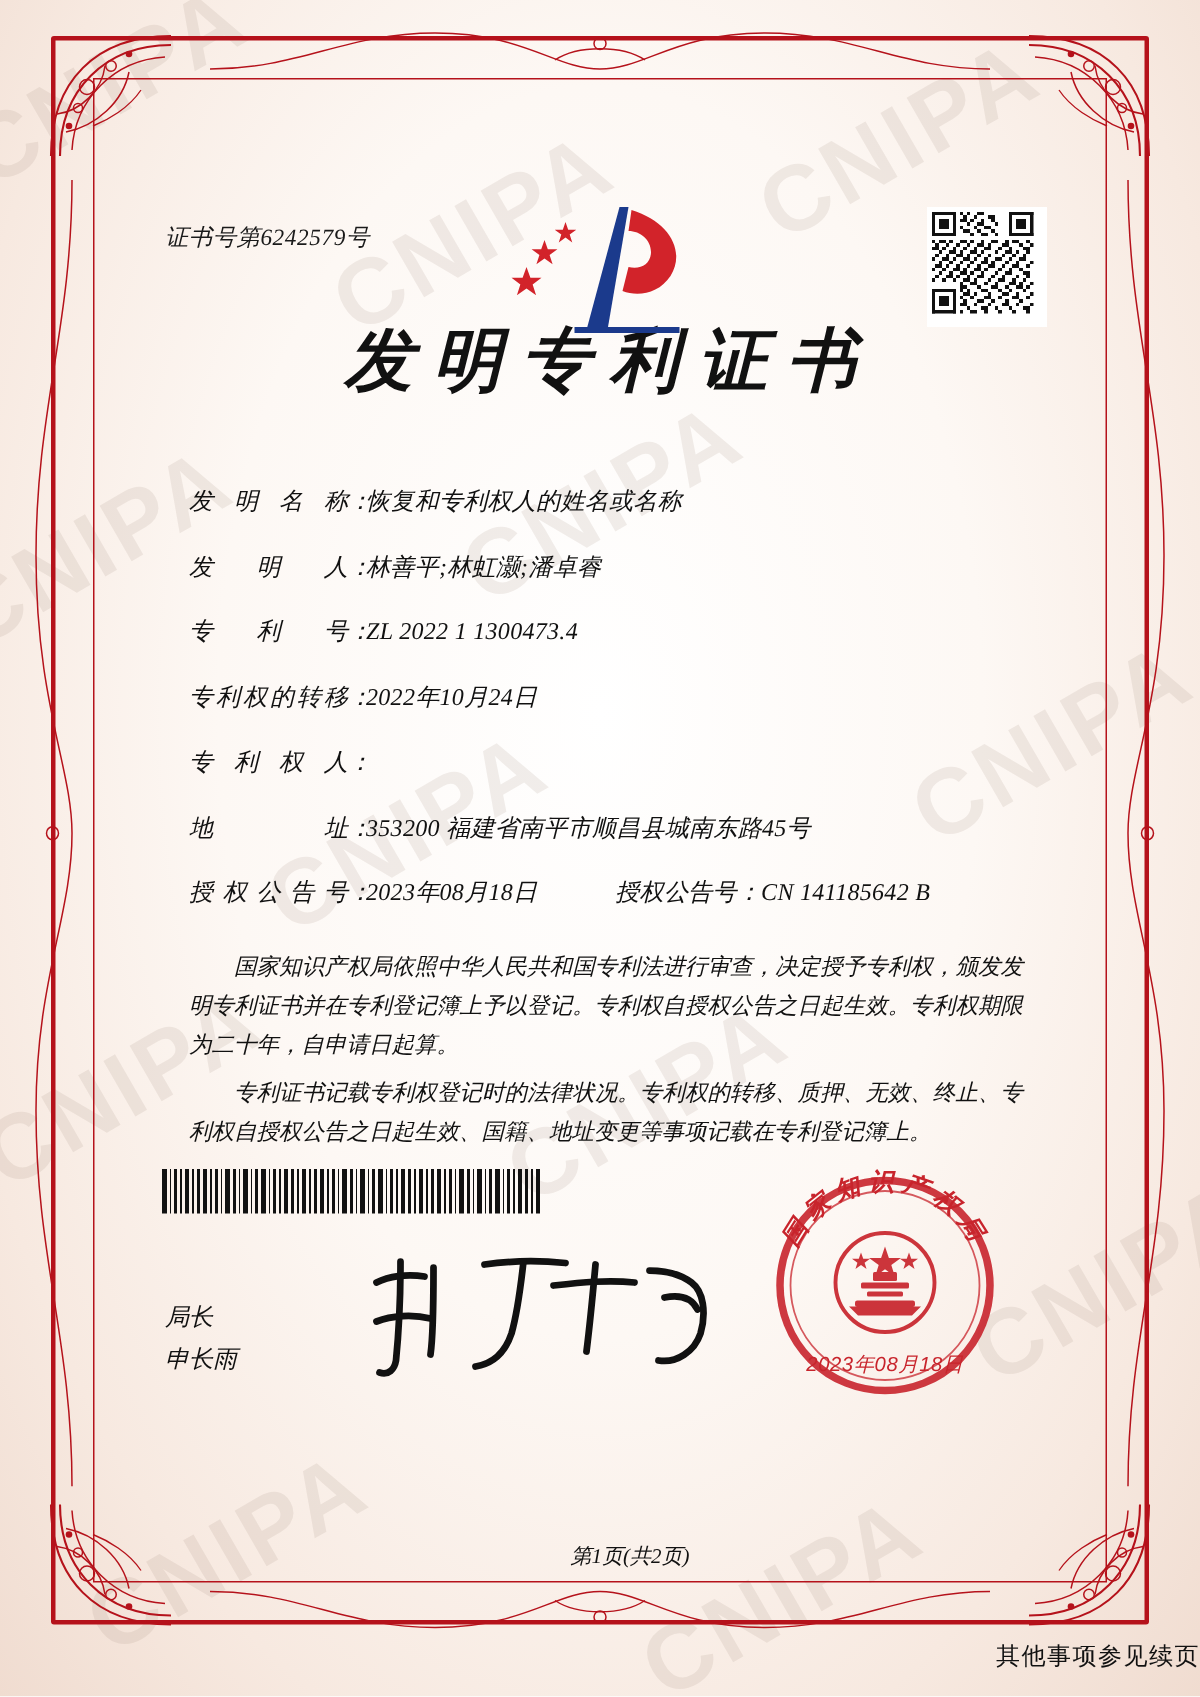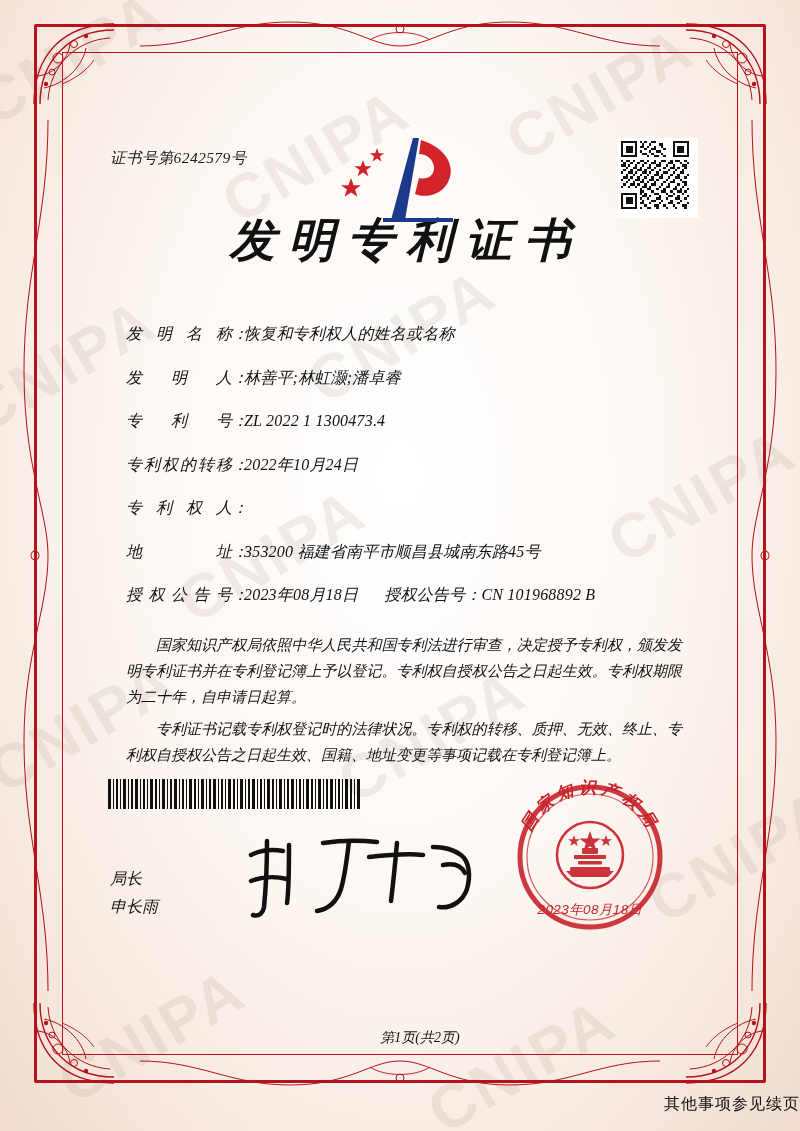--- a/index.html
+++ b/index.html
@@ -156,21 +156,21 @@
     flex: 0 0 12px;
   }
   .f-value {
     font-size: 16px;
     letter-spacing: .2px;
   }
   .field-row.double {
     margin-bottom: 20px;
   }
   .f-label2 {
-    margin-left: 26px;
+    margin-left: 52px;
     flex: 0 0 auto;
     white-space: nowrap;
     text-align: center;
   }
 
   .paragraphs {
     margin: 26px 44px 0 52px;
     font-size: 15px;
     line-height: 26px;
     color: #111;
@@ -646,21 +646,21 @@
       <div class="field-row">
         <span class="f-label">地址</span>
         <span class="f-colon">：</span>
         <span class="f-value">353200 福建省南平市顺昌县城南东路45号</span>
       </div>
       <div class="field-row double">
         <span class="f-label">授权公告号</span>
         <span class="f-colon">：</span>
         <span class="f-value">2023年08月18日</span>
         <span class="f-value f-label2">授权公告号：</span>
-        <span class="f-value">CN 101968892 B</span>
+        <span class="f-value">CN 141185642 B</span>
       </div>
     </div>
 
     <div class="paragraphs">
       <p>国家知识产权局依照中华人民共和国专利法进行审查，决定授予专利权，颁发发明专利证书并在专利登记簿上予以登记。专利权自授权公告之日起生效。专利权期限为二十年，自申请日起算。</p>
       <p>专利证书记载专利权登记时的法律状况。专利权的转移、质押、无效、终止、专利权自授权公告之日起生效、国籍、地址变更等事项记载在专利登记簿上。</p>
     </div>
 
     <div class="sig-area">
 

